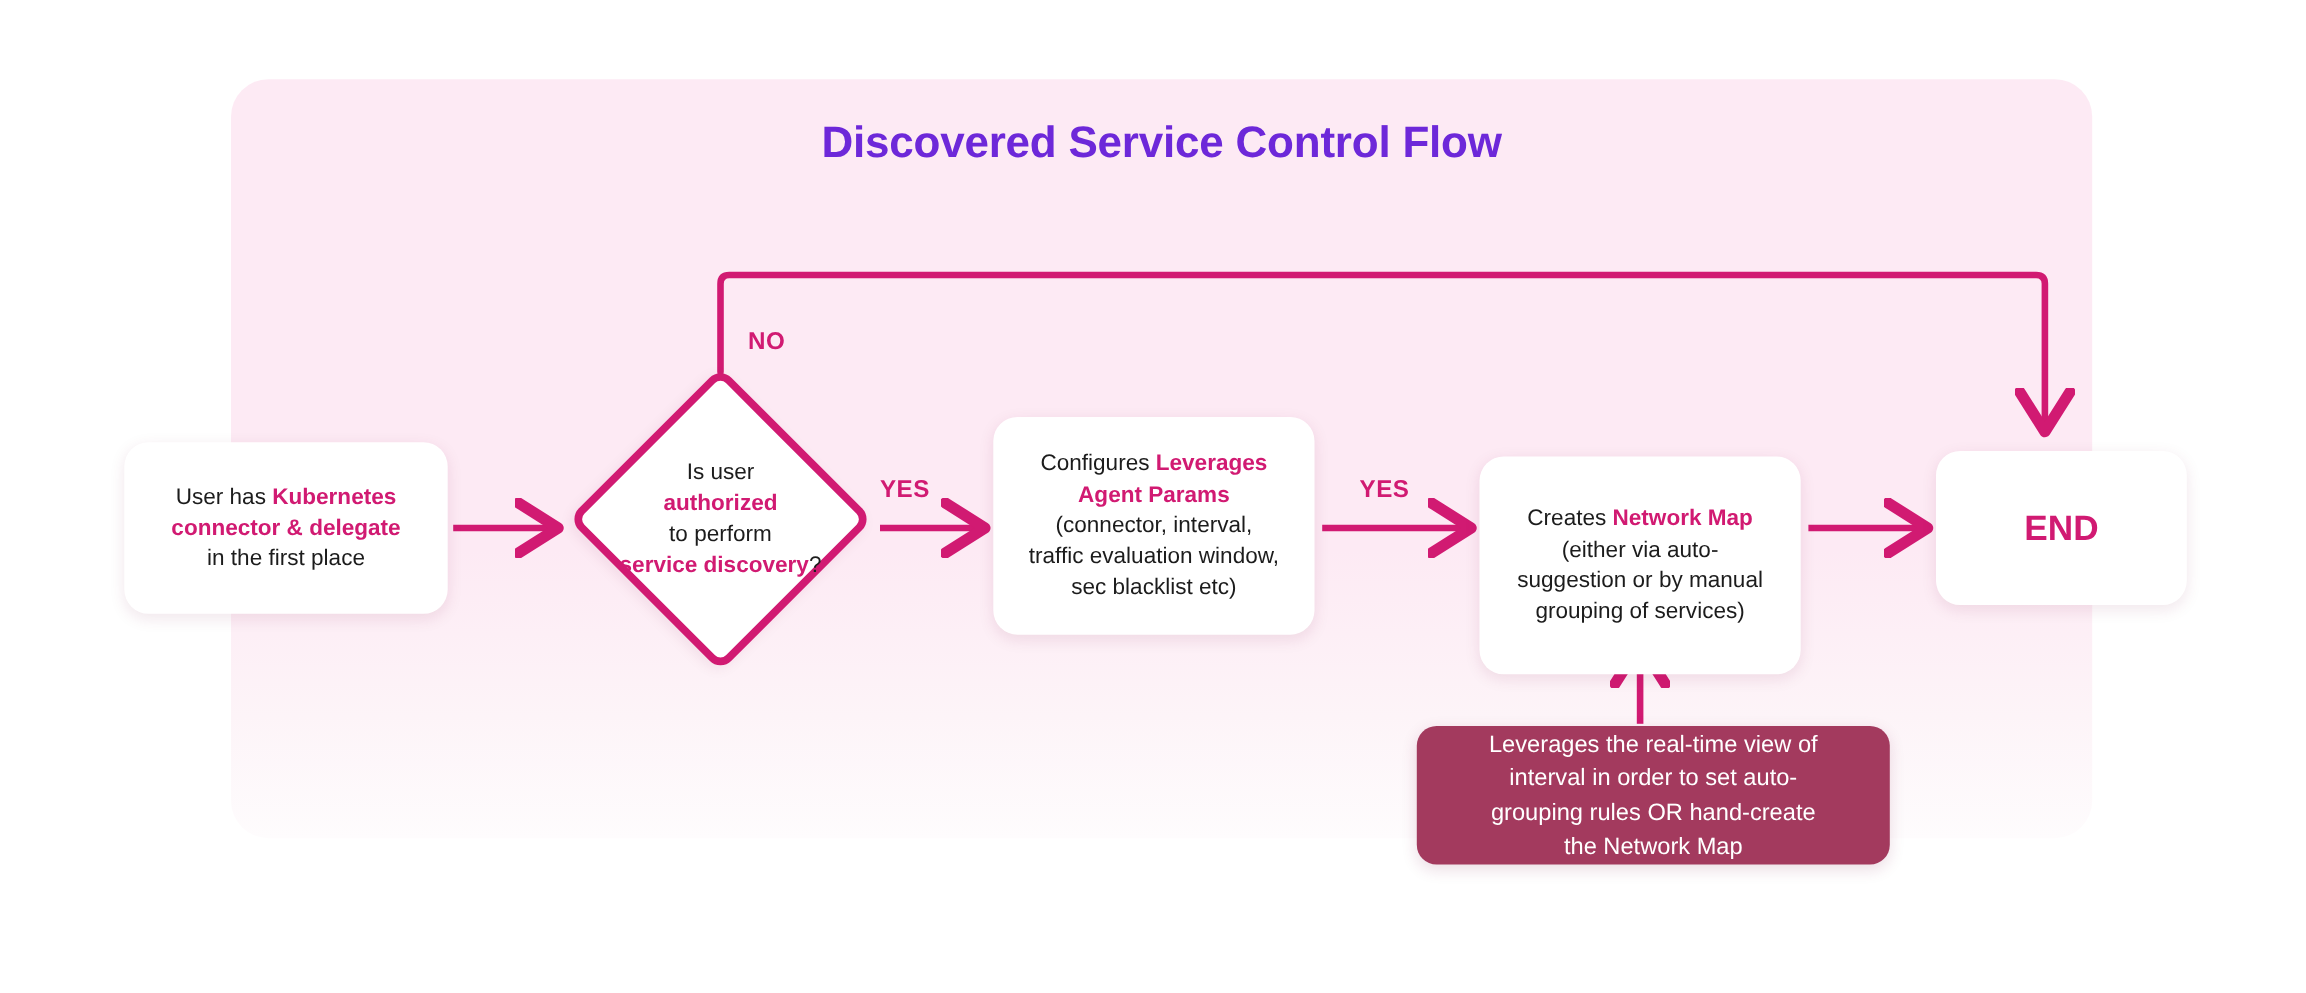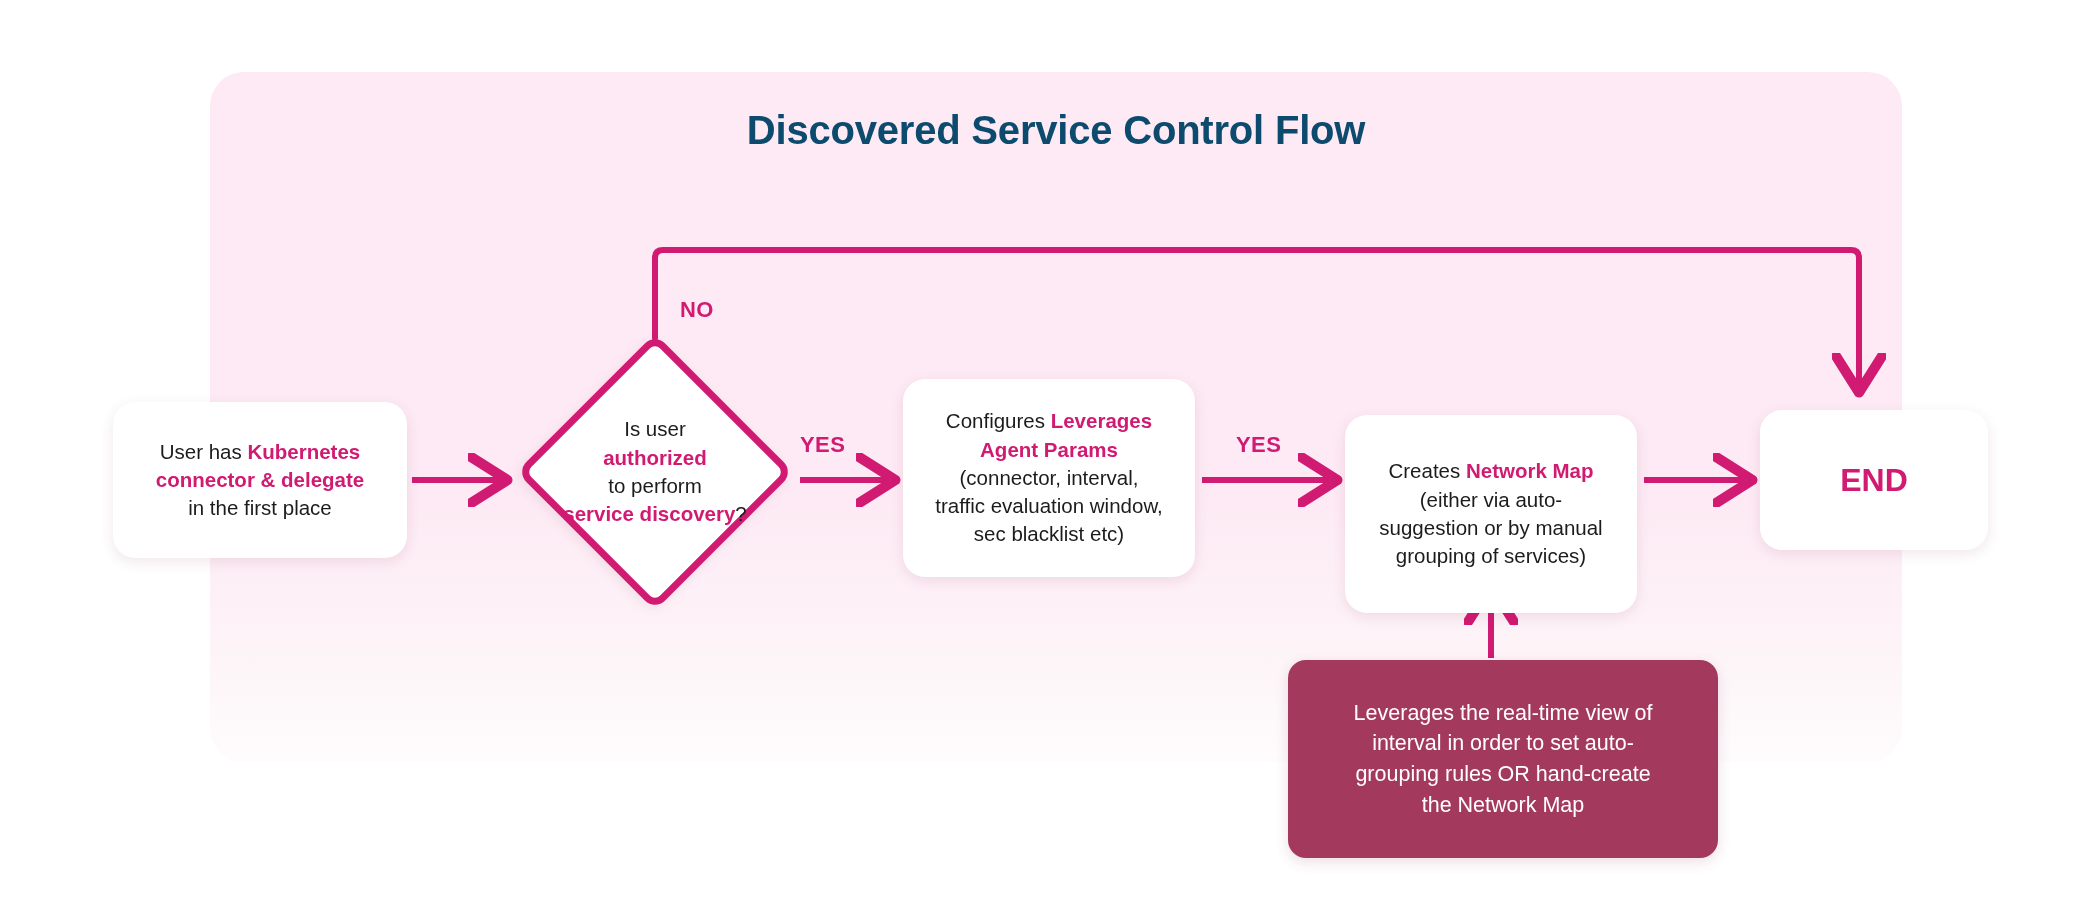--- a/index.html
+++ b/index.html
@@ -31,21 +31,21 @@
   
   .title {
     position: absolute;
     left: 210px;
     top: 108px;
     width: 1692px;
     text-align: center;
     font-size: 40px;
     font-weight: 700;
     letter-spacing: -0.2px;
-    color: #0c4a6e;
+    color: #6d28d9;
   }
 
   
   #wires {
     position: absolute;
     left: 0; top: 0;
     width: 2096px; height: 903px;
     pointer-events: none;
   }
 
@@ -103,21 +103,21 @@
     color: #1c1c1c;
   }
   .diamond-text .hl { color: #d11a72; font-weight: 700; }
 
   
   #note-leverages {
     position: absolute;
     left: 1288px;
     top: 660px;
     width: 430px;
-    height: 198px;
+    height: 126px;
     background: #a33a5e;
     border-radius: 18px;
     color: #ffffff;
     font-size: 21.5px;
     line-height: 1.42;
     display: flex;
     align-items: center;
     justify-content: center;
     text-align: center;
     padding: 10px 22px;

